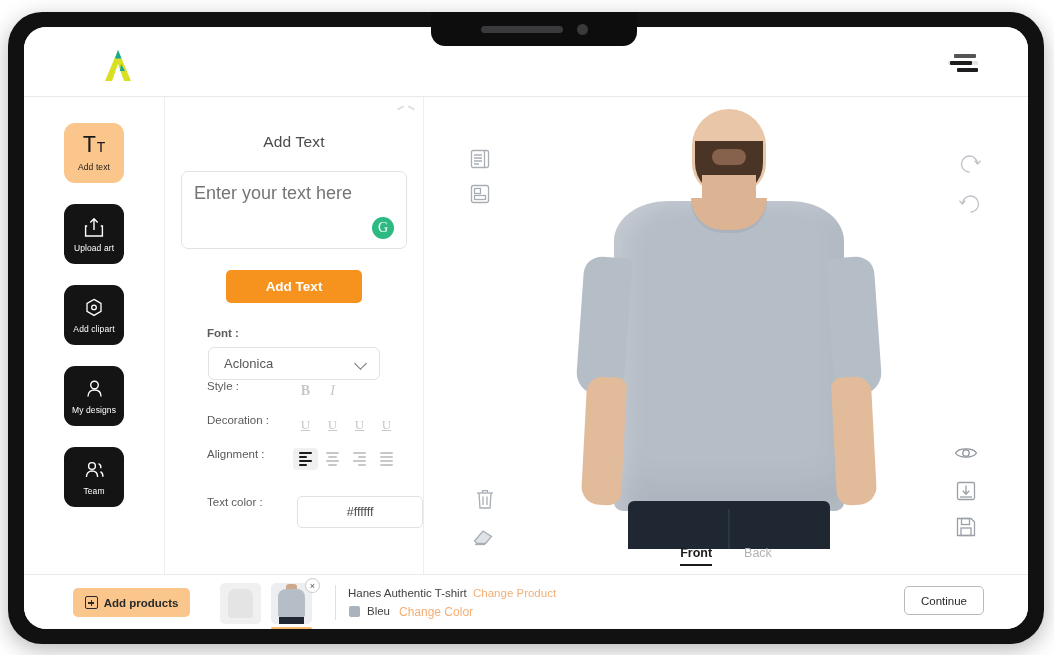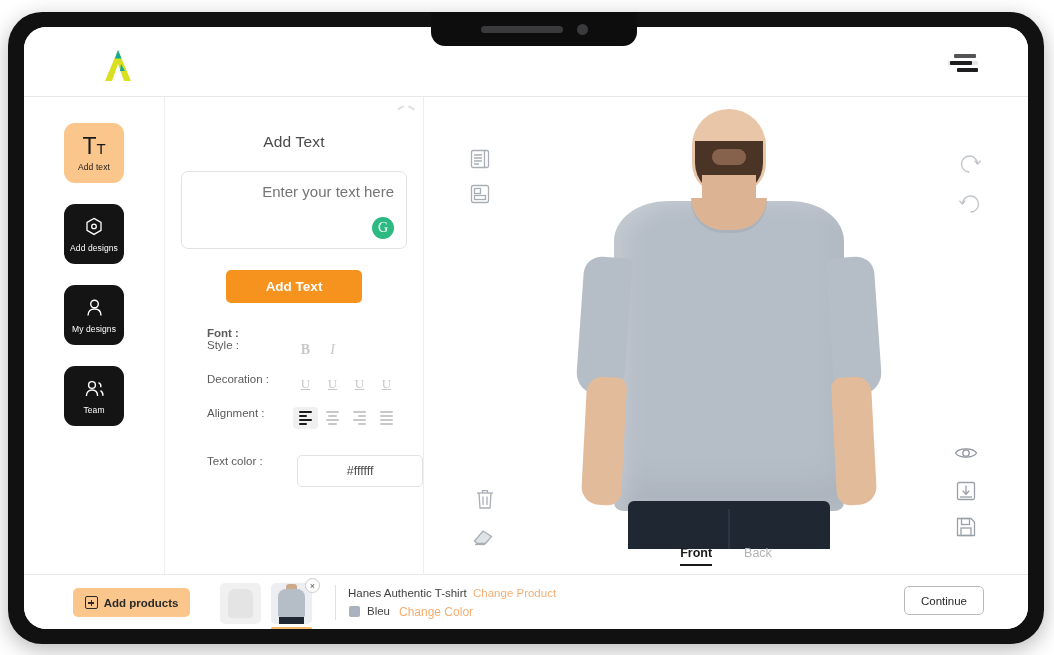--- a/index.html
+++ b/index.html
@@ -86,21 +86,21 @@
     border-radius: 11px;
     background: #141414;
     color: #ffffff;
     display: flex; flex-direction: column;
     align-items: center; justify-content: center;
     cursor: pointer;
   }
   .tool-btn.active { background: #fac68b; color: #1a1a1a; }
   .tool-icon { height: 24px; display:flex; align-items:center; justify-content:center; }
   .tool-label { font-size: 8.5px; margin-top: 4px; letter-spacing:.1px; }
-  .tt-glyph { font-family: Liberation Sans, sans-serif; font-size: 23px; line-height: 1; font-weight: 400; }
+  .tt-glyph { font-family: Liberation Mono, monospace; font-size: 23px; line-height: 1; font-weight: 400; }
   .tt-glyph small { font-size: 15px; }
 
   
   #props-panel {
     position: absolute; left: 141px; top: 70px;
     width: 259px; height: 477px;
     background: #ffffff;
     border-right: 1px solid #eeeeee;
     z-index: 4;
   }
@@ -127,21 +127,21 @@
     margin: 20px 16px 0 16px;
     height: 78px;
     border: 1px solid #e2e2e2;
     border-radius: 7px;
     background: #fff;
   }
   #text-input-field {
     position: absolute; left: 12px; top: 11px;
     width: 200px; border: none; outline: none;
     font-family: "Liberation Sans", sans-serif;
-    font-size: 15px; color: #8a8a8a; background: transparent; text-align: right;
+    font-size: 18px; color: #8a8a8a; background: transparent;
   }
   #refresh-badge {
     position: absolute; right: 12px; bottom: 9px;
     width: 22px; height: 22px; border-radius: 50%;
     background: #2cb982; color: #fff;
     display: flex; align-items: center; justify-content: center;
     font-size: 14px; font-family: "Liberation Serif", serif;
     cursor: pointer;
   }
   #add-text-button {
@@ -438,29 +438,38 @@
 
     <div id="tool-rail">
 
       <div class="tool-btn active">
         <span class="tool-icon">
           <span class="tt-glyph">T<small>T</small></span>
         </span>
         <span class="tool-label">Add text</span>
       </div>
 
+      <div class="tool-btn">
+        <span class="tool-icon">
+          <svg width="20" height="22" viewBox="0 0 20 22" fill="none" stroke="#fff" stroke-width="1.4">
+            <path d="M10 14 V3 M6.3 6.4 L10 2.7 L13.7 6.4"></path>
+            <path d="M3.2 10 H1.6 V20 H18.4 V10 H16.8"></path>
+          </svg>
+        </span>
+        <span class="tool-label">Upload art</span>
+      </div>
 
       <div class="tool-btn">
         <span class="tool-icon">
           <svg width="22" height="22" viewBox="0 0 22 22" fill="none" stroke="#fff" stroke-width="1.3">
             <path d="M11 2.4 L18 6.4 V14.4 L11 18.4 L4 14.4 V6.4 Z"></path>
             <circle cx="11" cy="10.4" r="2.3"></circle>
           </svg>
         </span>
-        <span class="tool-label">Add designs</span>
+        <span class="tool-label">Add clipart</span>
       </div>
 
       <div class="tool-btn">
         <span class="tool-icon">
           <svg width="21" height="20" viewBox="0 0 21 20" fill="none" stroke="#fff" stroke-width="1.4">
             <circle cx="10.5" cy="6" r="3.8"></circle>
             <path d="M4 17.5 C4 13 7 11 10.5 11 C14 11 17 13 17 17.5"></path>
           </svg>
         </span>
         <span class="tool-label">My designs</span>
@@ -485,20 +494,24 @@
       <div id="panel-title">Add Text</div>
 
       <div id="text-input-box">
         <input id="text-input-field" type="text" placeholder="Enter your text here" style="">
         <div id="refresh-badge">G</div>
       </div>
 
       <button id="add-text-button">Add Text</button>
 
       <div class="field-label">Font :</div>
+      <div id="font-select">
+        <span>Aclonica</span>
+        <span id="font-chevron"></span>
+      </div>
 
       <div class="ctrl-row" id="style-row">
         <span class="rlabel">Style :</span>
         <span class="icon-slot">
           <span class="b-glyph">B</span>
         </span>
         <span class="icon-slot">
           <span class="i-glyph">I</span>
         </span>
       </div>

